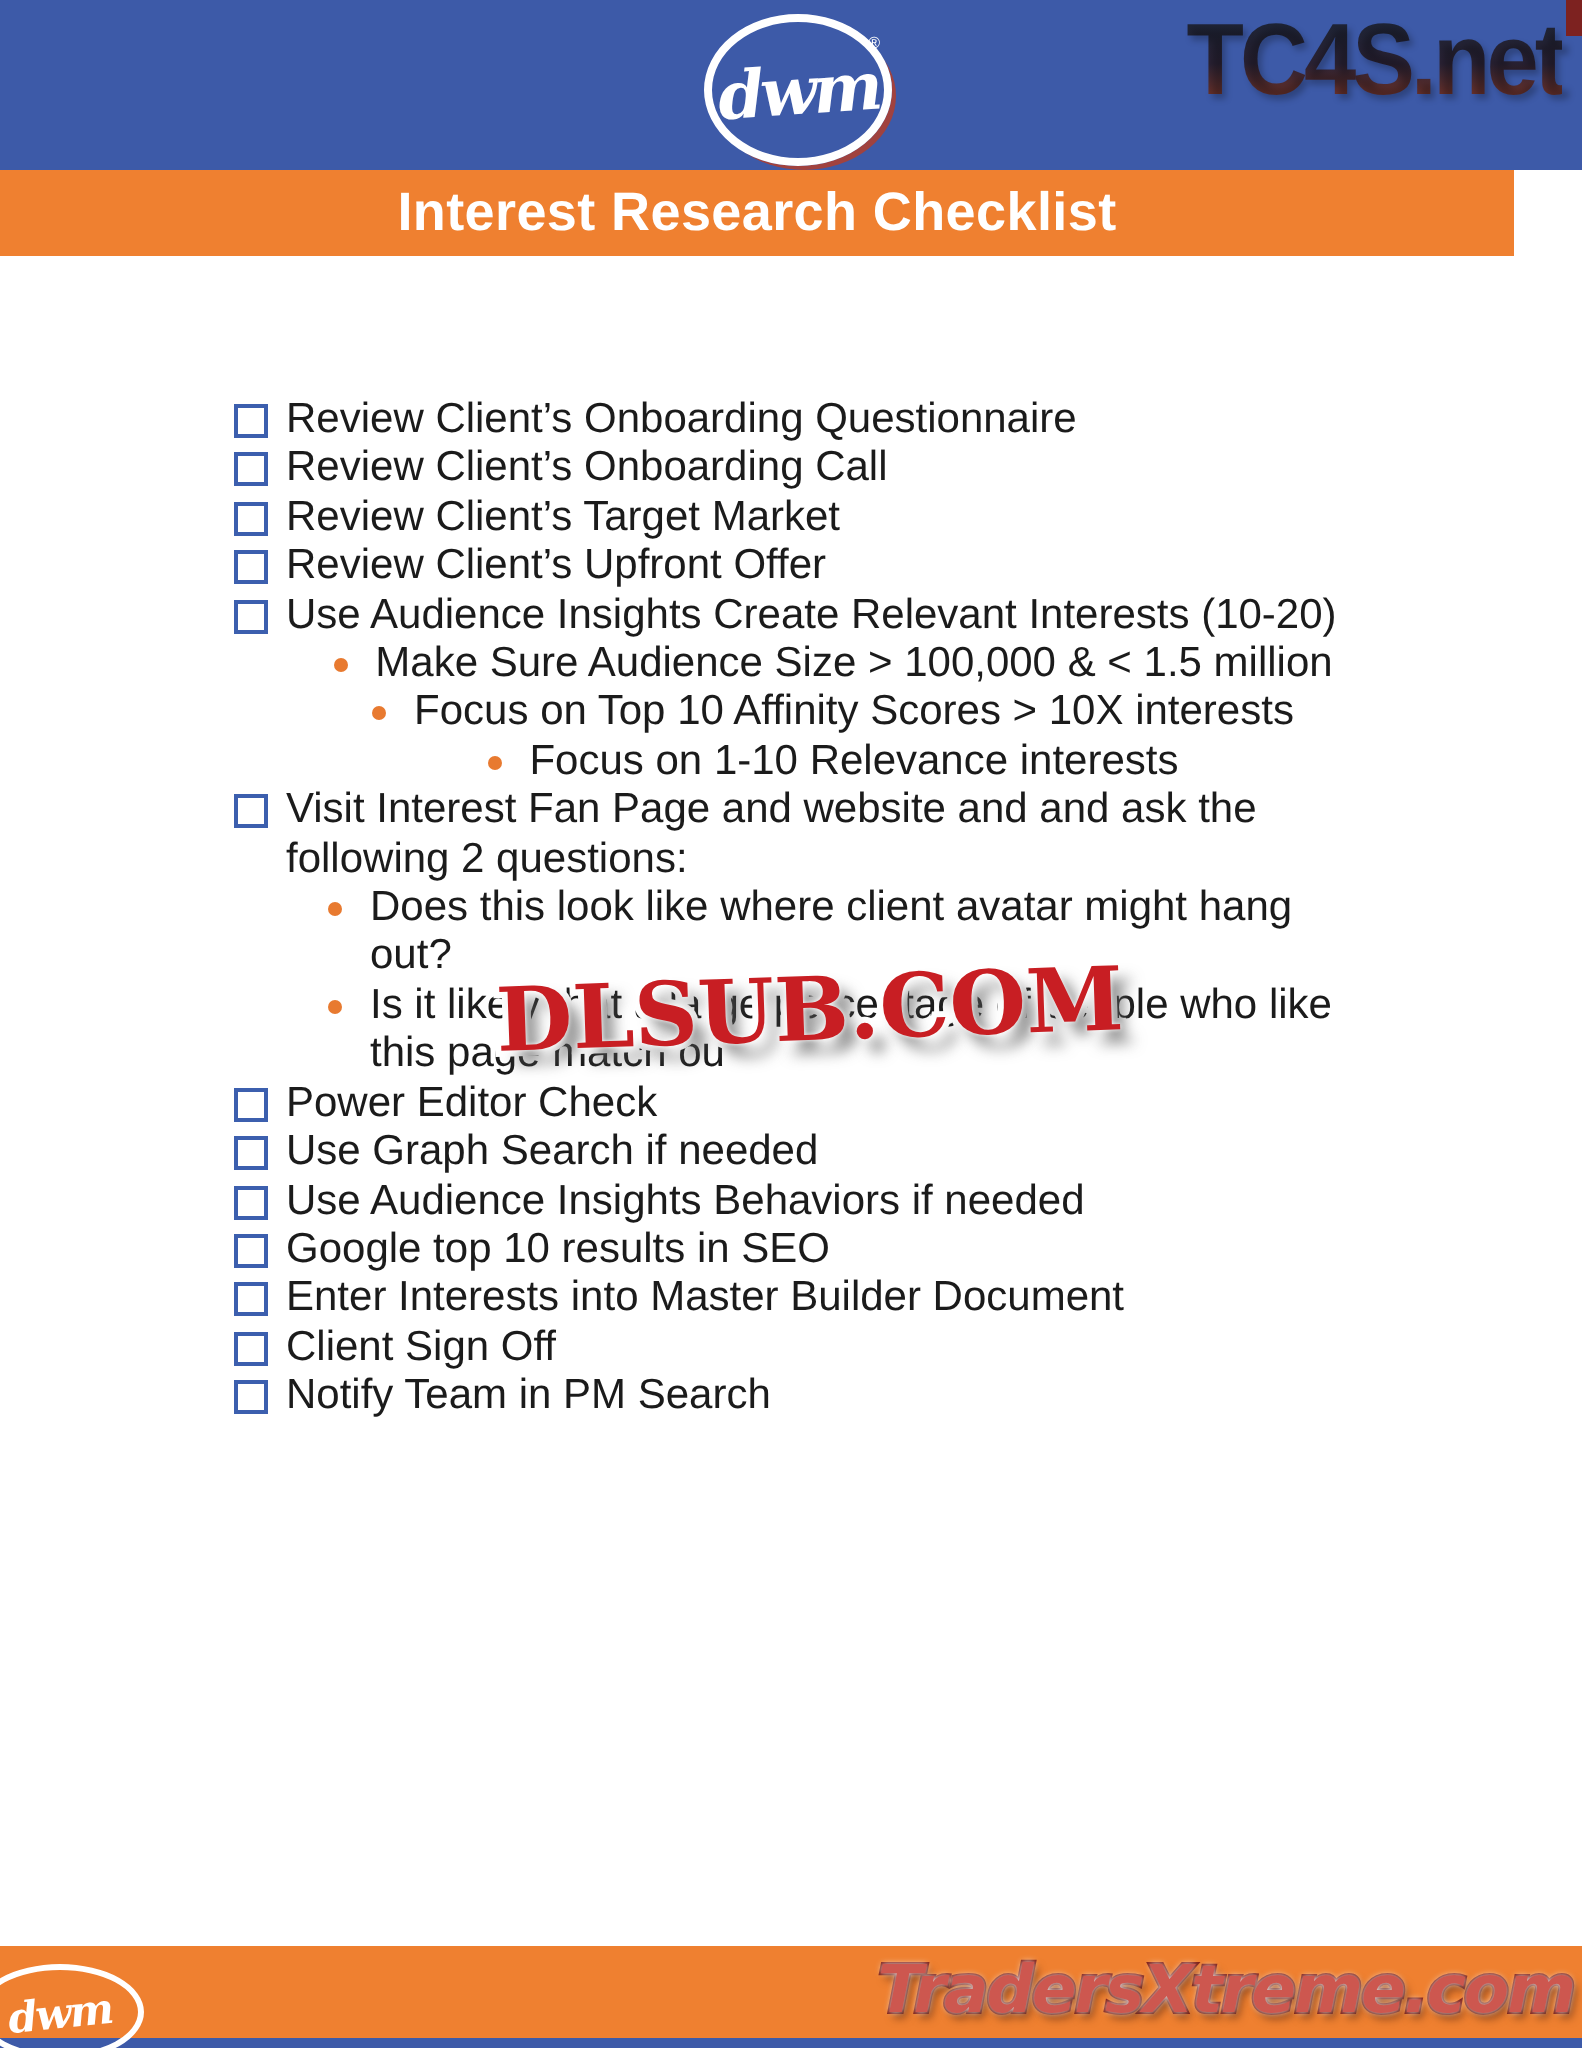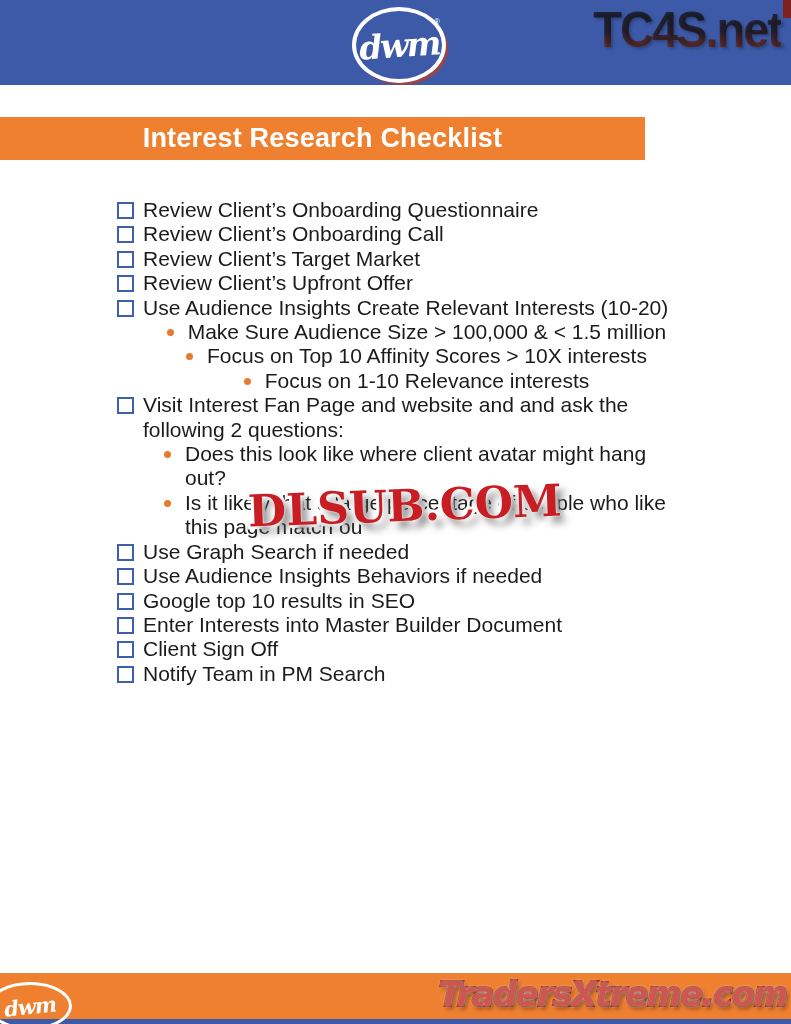--- a/index.html
+++ b/index.html
@@ -27,22 +27,22 @@
     position:absolute; top:4px; right:10px;
     font-weight:bold; font-size:47px; line-height:1; letter-spacing:-2px;
     transform:scaleY(1.08); transform-origin:top;
     background:linear-gradient(180deg,#1e2436 15%, #2a2234 55%, #7c3629 95%);
     -webkit-background-clip:text; background-clip:text; color:transparent;
     text-shadow:2px 2px 3px rgba(0,0,0,0.25);
   }
   .corner-red{position:absolute; top:0; right:0; width:8px; height:18px; background:#7d2220;}
   
   .title-band{
-    position:absolute; top:85px; left:0; width:645px; height:43px; background:#ef8030;
-    display:flex; align-items:center; justify-content:center;margin-top:32px;
+    position:absolute; top:85px; left:0; width:757px; height:43px; background:#ef8030;
+    display:flex; align-items:center; justify-content:center;
   }
   .title-band .title{color:#ffffff; font-size:27px; font-weight:bold; letter-spacing:0.2px;}
   
   .checklist{
     position:absolute; top:198px; left:117px; width:552px;
     font-size:21px; color:#1b1b1b;
   }
   .row{display:flex; align-items:flex-start; line-height:24.4px;}
   .row .marker{flex:none;}
   .row.checkbox .marker{
@@ -146,20 +146,24 @@
       <div class="row bullet">
         <span class="marker"></span>
         <span class="label">Does this look like where client avatar might hang out?</span>
       </div>
       <div class="row bullet">
         <span class="marker"></span>
         <span class="label">Is it likely that a large percentage of people who like this page match ou</span>
       </div>
       <div class="row checkbox">
         <span class="marker"></span>
+        <span class="label">Power Editor Check</span>
+      </div>
+      <div class="row checkbox">
+        <span class="marker"></span>
         <span class="label">Use Graph Search if needed</span>
       </div>
       <div class="row checkbox">
         <span class="marker"></span>
         <span class="label">Use Audience Insights Behaviors if needed</span>
       </div>
       <div class="row checkbox">
         <span class="marker"></span>
         <span class="label">Google top 10 results in SEO</span>
       </div>

